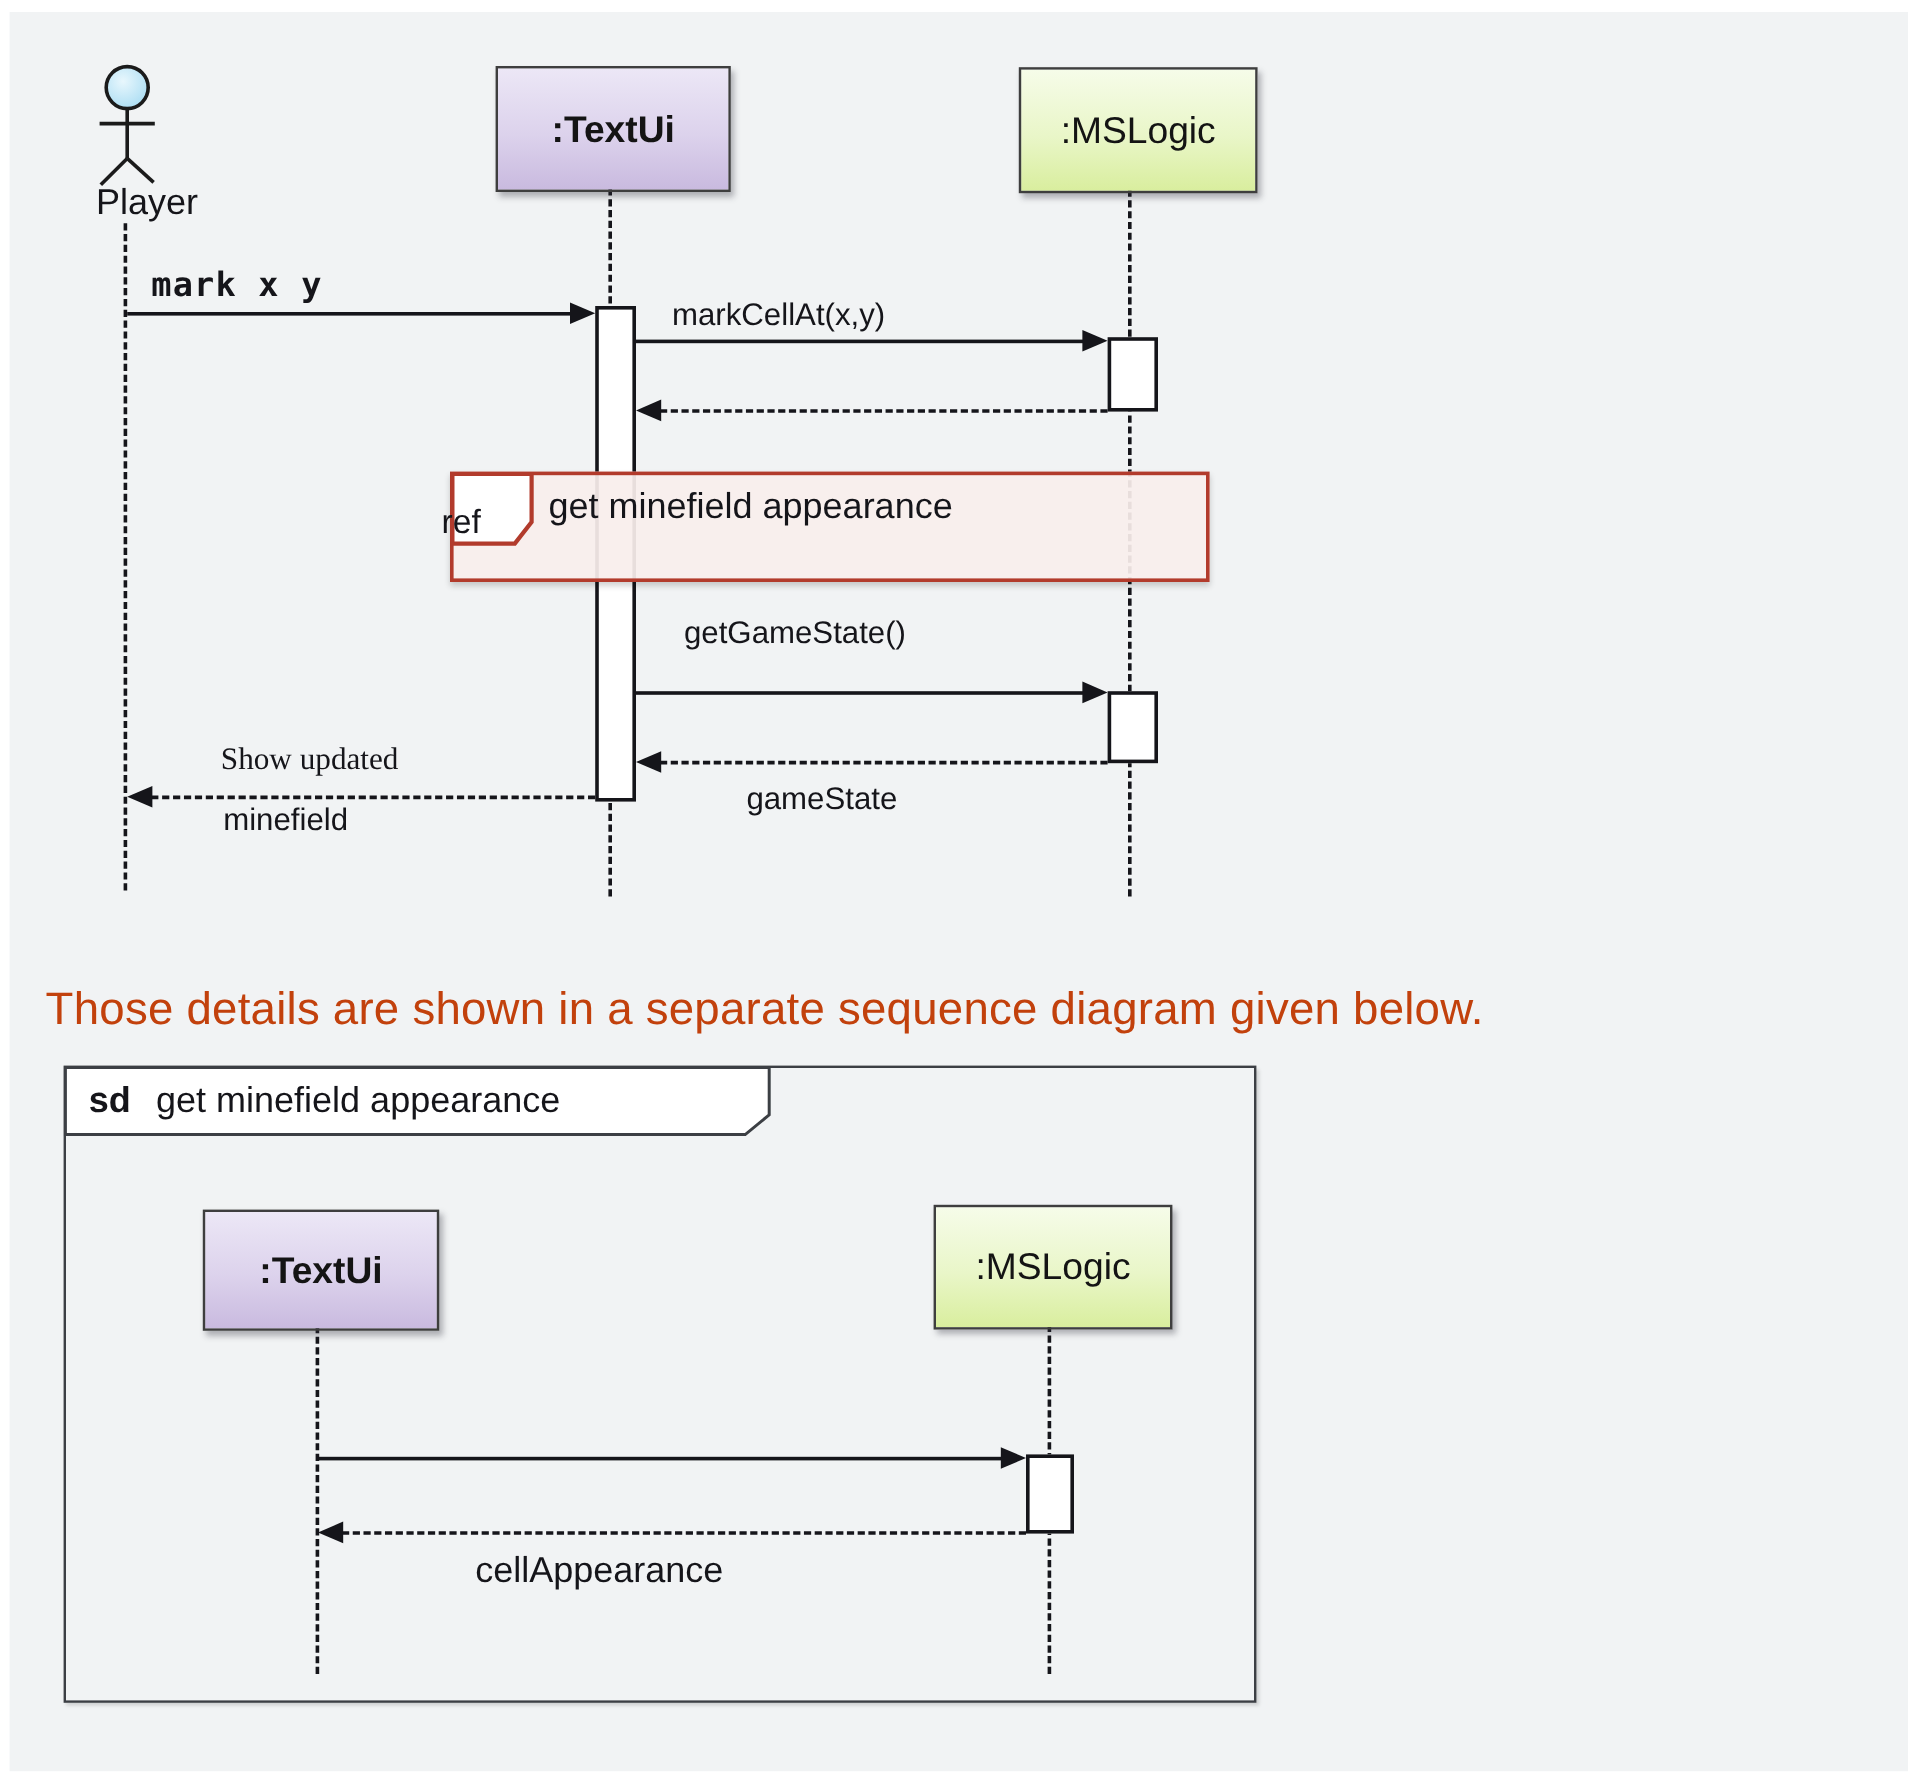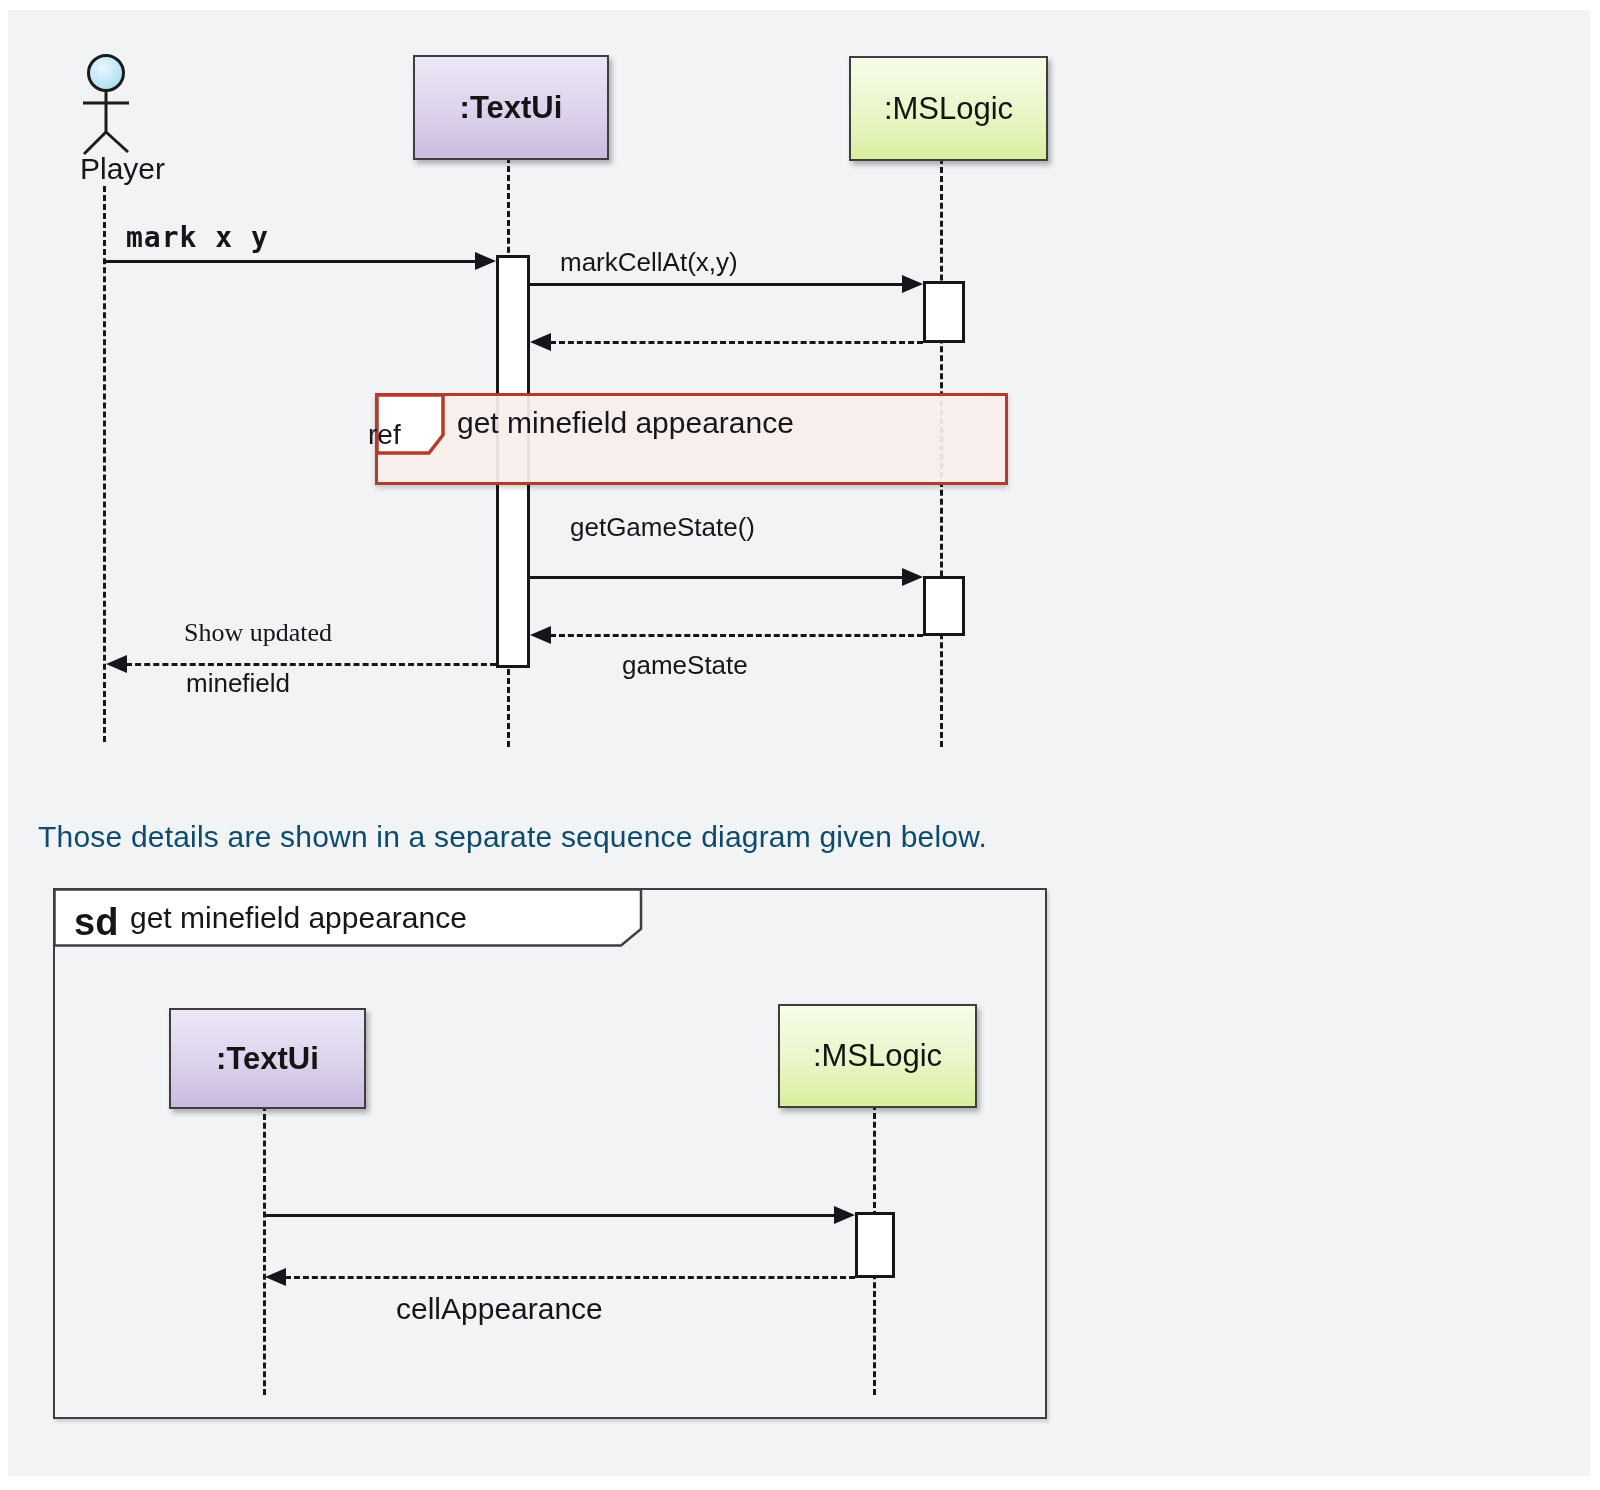--- a/index.html
+++ b/index.html
@@ -33,29 +33,29 @@
 
   
   #ref-box{position:absolute;left:375px;top:393px;width:633px;height:92px;
            background:rgba(249,238,236,0.93);border:3.5px solid #b23b2c;
            box-sizing:border-box;z-index:5;box-shadow:0 3px 5px rgba(0,0,0,0.18);}
   #ref-tab{position:absolute;left:375px;top:393px;z-index:6;}
   #ref-keyword{position:absolute;left:368px;top:403px;font-size:28px;z-index:7;margin-top:16px;}
   #ref-label{position:absolute;left:457px;top:406px;font-size:30px;z-index:7;white-space:nowrap;}
 
   
-  #caption{position:absolute;left:38px;top:820px;font-size:30px;color:#0c4a6e;
+  #caption{position:absolute;left:38px;top:820px;font-size:38px;color:#c2410c;
            letter-spacing:0.2px;white-space:nowrap;z-index:2;}
 
   
   #sd-frame{position:absolute;left:53px;top:888px;width:994px;height:531px;
             border:2.5px solid #3c3f44;box-sizing:border-box;z-index:1;
             box-shadow:2px 3px 3px rgba(0,0,0,0.15);}
   #sd-tab{position:absolute;left:53px;top:888px;z-index:2;}
-  #sd-keyword{position:absolute;left:74px;top:901px;font-size:38px;font-weight:700;z-index:3;}
+  #sd-keyword{position:absolute;left:74px;top:901px;font-size:30px;font-weight:700;z-index:3;}
   #sd-title{position:absolute;left:130px;top:901px;font-size:30px;z-index:3;white-space:nowrap;}
 
   #actor-figure{position:absolute;left:68px;top:46px;z-index:2;}
   #player-label{position:absolute;left:80px;top:152px;font-size:30px;z-index:2;}
 </style>
 </head>
 <body>
 
 <div id="stage">
   <div id="bg-panel"></div>

